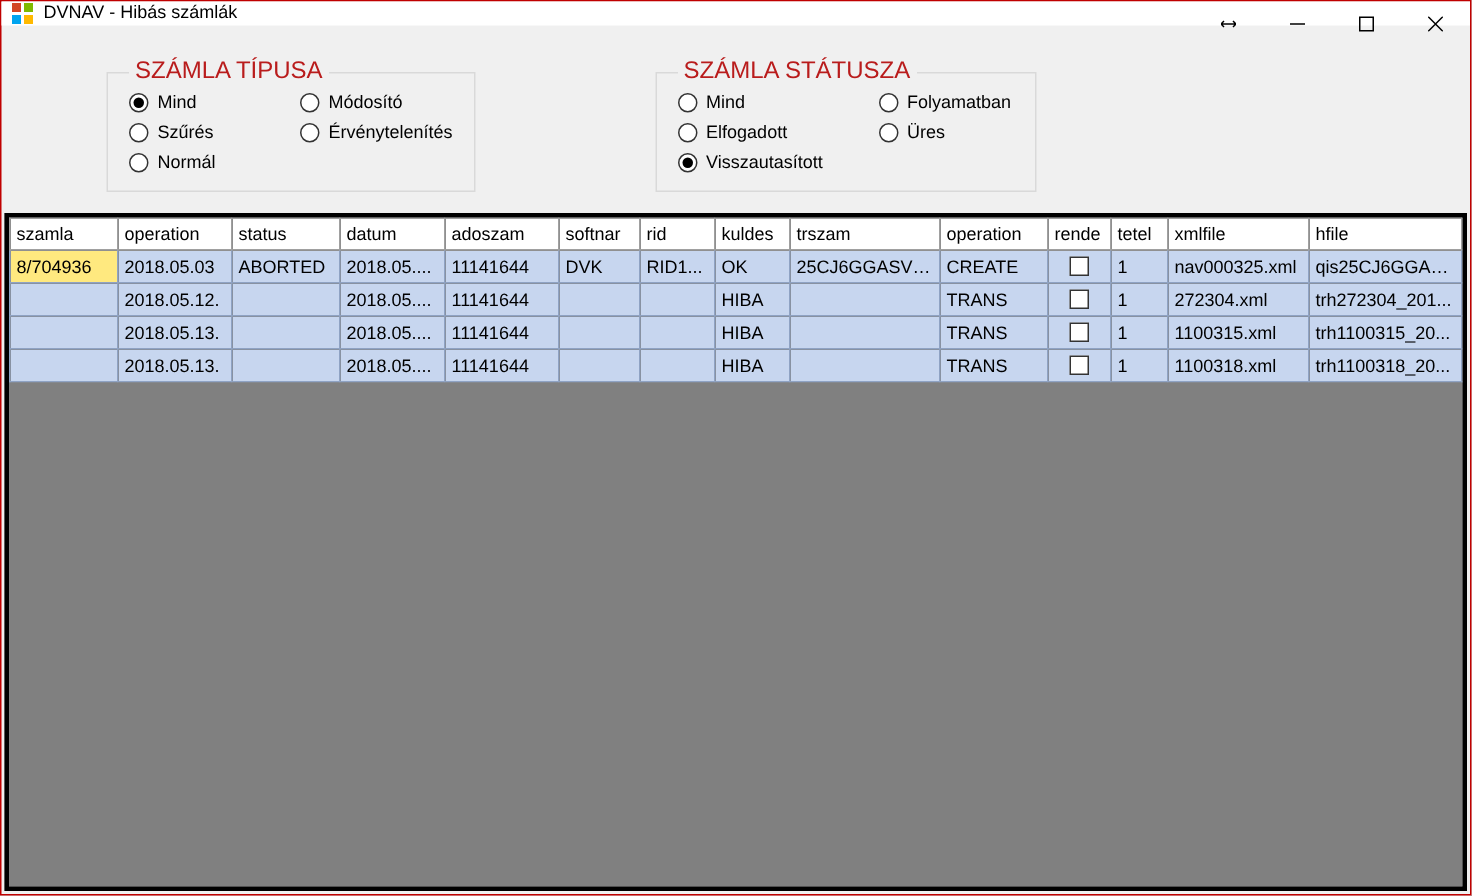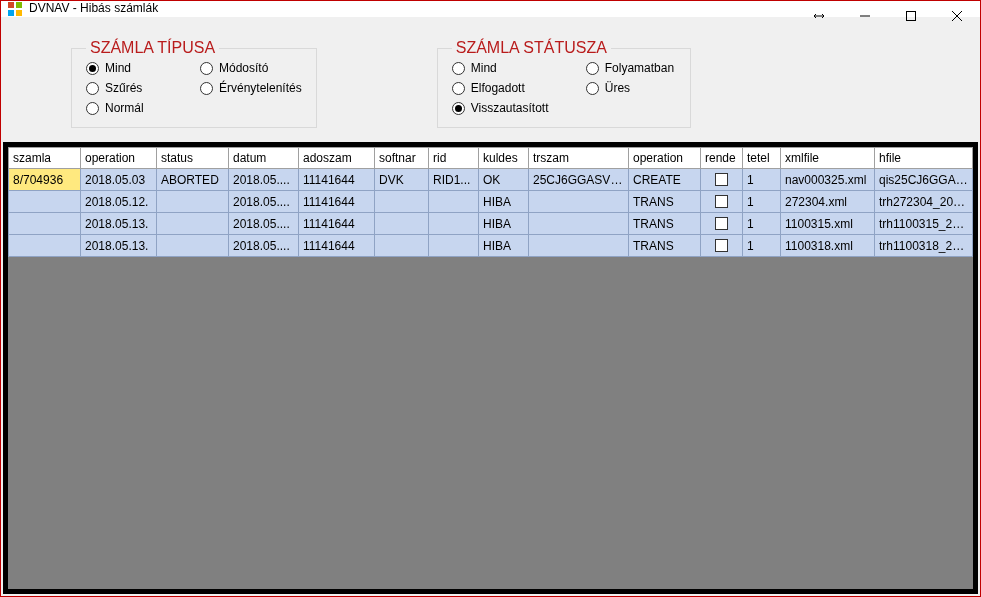--- a/index.html
+++ b/index.html
@@ -85,21 +85,21 @@
     border:1px solid #adadad;
     text-align:center;
     cursor:default;
     margin-top:34px;
   }
   
   .content {
     flex:1;
     margin: 0 2px 2px 2px;
     background:#808080;
-    border:5px solid #000000;
+    border:3px solid #000000;
     overflow:hidden;
     display:flex;
     flex-direction:column;
   }
   table.grid {
     border-collapse:collapse;
     width:100%;
     table-layout:fixed;
     background:#808080;
   }

